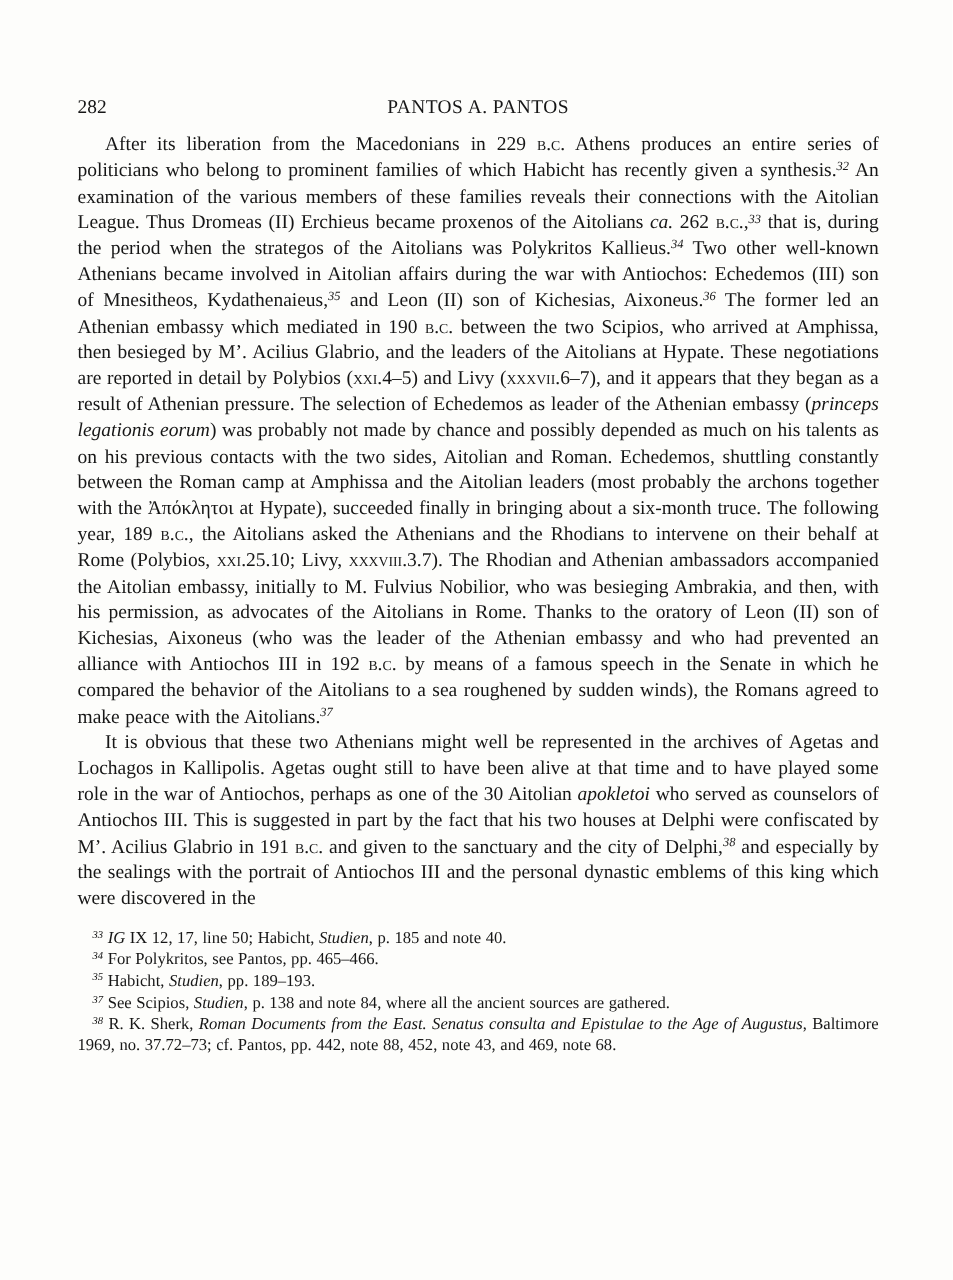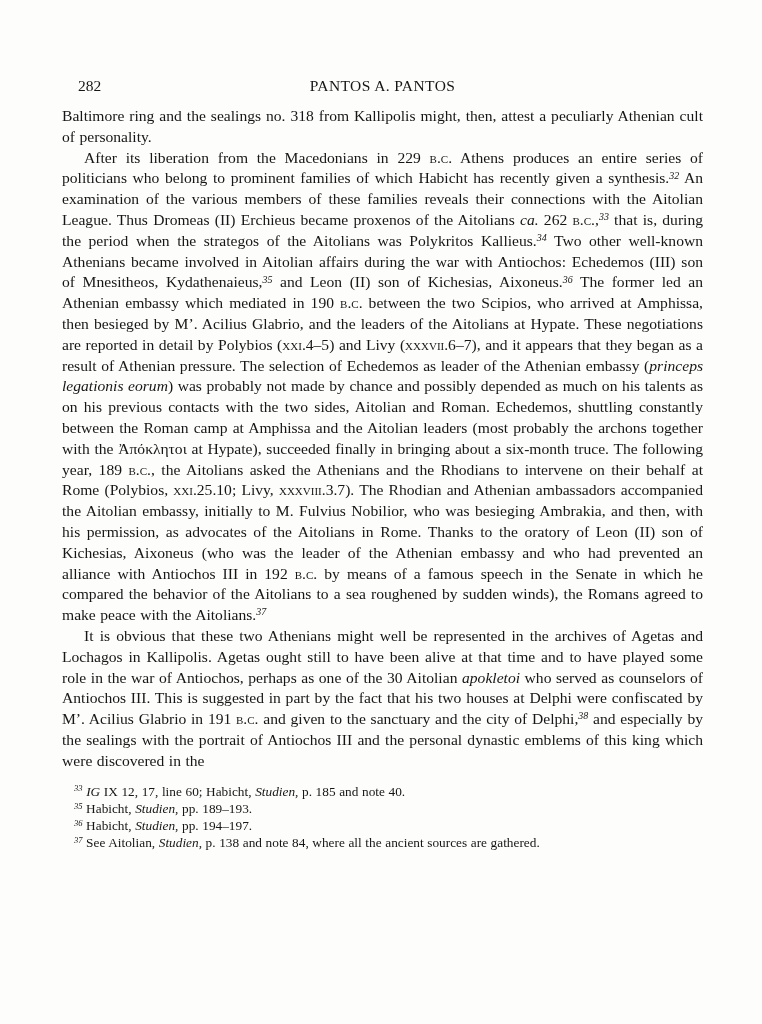--- a/index.html
+++ b/index.html
@@ -25,21 +25,21 @@
   }
   .running-head {
     position: relative;
     height: 19px;
     font-size: 15.5px;
     line-height: 19px;
     margin-bottom: 11px;
   }
   .folio {
     position: absolute;
-    left: 16px;
+    left: 0;
     top: 0;
     text-align: right;
   }
   .running-title {
     display: block;
     text-align: center;
     letter-spacing: 0.4px;
   }
   .body-text .par {
     margin: 0;
@@ -79,26 +79,26 @@
 
 <div class="page">
   <div class="content">
 
     <header class="running-head">
       <span class="folio">282</span>
       <span class="running-title">PANTOS A. PANTOS</span>
     </header>
 
     <main class="body-text">
-      <p class="par no-indent"><span>Baltimore ring and the sealings no. 318 from Kallipolis might, then, attest a peculiarly Athenian cult of personality.</span></p>
       <p class="par"><span>After its liberation from the Macedonians in 229 </span><span class="sc">b.c.</span><span> Athens produces an entire series of politicians who belong to prominent families of which Habicht has recently given a synthesis.</span><sup class="sup">32</sup><span> An examination of the various members of these families reveals their connections with the Aitolian League. Thus Dromeas (II) Erchieus became proxenos of the Aitolians </span><span class="i">ca.</span><span> 262 </span><span class="sc">b.c.</span><span>,</span><sup class="sup">33</sup><span> that is, during the period when the strategos of the Aitolians was Polykritos Kallieus.</span><sup class="sup">34</sup><span> Two other well-known Athenians became involved in Aitolian affairs during the war with Antiochos: Echedemos (III) son of Mnesitheos, Kydathenaieus,</span><sup class="sup">35</sup><span> and Leon (II) son of Kichesias, Aixoneus.</span><sup class="sup">36</sup><span> The former led an Athenian embassy which mediated in 190 </span><span class="sc">b.c.</span><span> between the two Scipios, who arrived at Amphissa, then besieged by M’. Acilius Glabrio, and the leaders of the Aitolians at Hypate. These negotiations are reported in detail by Polybios (</span><span class="sc">xxi</span><span>.4–5) and Livy (</span><span class="sc">xxxvii</span><span>.6–7), and it appears that they began as a result of Athenian pressure. The selection of Echedemos as leader of the Athenian embassy (</span><span class="i">princeps legationis eorum</span><span>) was probably not made by chance and possibly depended as much on his talents as on his previous contacts with the two sides, Aitolian and Roman. Echedemos, shuttling constantly between the Roman camp at Amphissa and the Aitolian leaders (most probably the archons together with the Ἀπόκλητοι at Hypate), succeeded finally in bringing about a six-month truce. The following year, 189 </span><span class="sc">b.c.</span><span>, the Aitolians asked the Athenians and the Rhodians to intervene on their behalf at Rome (Polybios, </span><span class="sc">xxi</span><span>.25.10; Livy, </span><span class="sc">xxxviii</span><span>.3.7). The Rhodian and Athenian ambassadors accompanied the Aitolian embassy, initially to M. Fulvius Nobilior, who was besieging Ambrakia, and then, with his permission, as advocates of the Aitolians in Rome. Thanks to the oratory of Leon (II) son of Kichesias, Aixoneus (who was the leader of the Athenian embassy and who had prevented an alliance with Antiochos III in 192 </span><span class="sc">b.c.</span><span> by means of a famous speech in the Senate in which he compared the behavior of the Aitolians to a sea roughened by sudden winds), the Romans agreed to make peace with the Aitolians.</span><sup class="sup">37</sup></p>
       <p class="par"><span>It is obvious that these two Athenians might well be represented in the archives of Agetas and Lochagos in Kallipolis. Agetas ought still to have been alive at that time and to have played some role in the war of Antiochos, perhaps as one of the 30 Aitolian </span><span class="i">apokletoi</span><span> who served as counselors of Antiochos III. This is suggested in part by the fact that his two houses at Delphi were confiscated by M’. Acilius Glabrio in 191 </span><span class="sc">b.c.</span><span> and given to the sanctuary and the city of Delphi,</span><sup class="sup">38</sup><span> and especially by the sealings with the portrait of Antiochos III and the personal dynastic emblems of this king which were discovered in the</span></p>
     </main>
 
     <footer class="footnotes">
-      <p class="fn"><sup class="sup">33</sup><span> </span><span class="i">IG</span><span> IX 12, 17, line 60; Habicht, </span><span class="i">Studien</span><span>, p. 185 and note 40.</span></p>
+      <p class="fn"><sup class="sup">33</sup><span> </span><span class="i">IG</span><span> IX 12, 17, line 50; Habicht, </span><span class="i">Studien</span><span>, p. 185 and note 40.</span></p>
+      <p class="fn"><sup class="sup">34</sup><span> For Polykritos, see Pantos, pp. 465–466.</span></p>
       <p class="fn"><sup class="sup">35</sup><span> Habicht, </span><span class="i">Studien</span><span>, pp. 189–193.</span></p>
-      <p class="fn"><sup class="sup">36</sup><span> Habicht, </span><span class="i">Studien</span><span>, pp. 194–197.</span></p>
-      <p class="fn"><sup class="sup">37</sup><span> See Aitolian, </span><span class="i">Studien</span><span>, p. 138 and note 84, where all the ancient sources are gathered.</span></p>
+      <p class="fn"><sup class="sup">37</sup><span> See Scipios, </span><span class="i">Studien</span><span>, p. 138 and note 84, where all the ancient sources are gathered.</span></p>
+      <p class="fn"><sup class="sup">38</sup><span> R. K. Sherk, </span><span class="i">Roman Documents from the East. Senatus consulta and Epistulae to the Age of Augustus</span><span>, Baltimore 1969, no. 37.72–73; cf. Pantos, pp. 442, note 88, 452, note 43, and 469, note 68.</span></p>
     </footer>
 
   </div>
 </div>
 
 </body></html>

